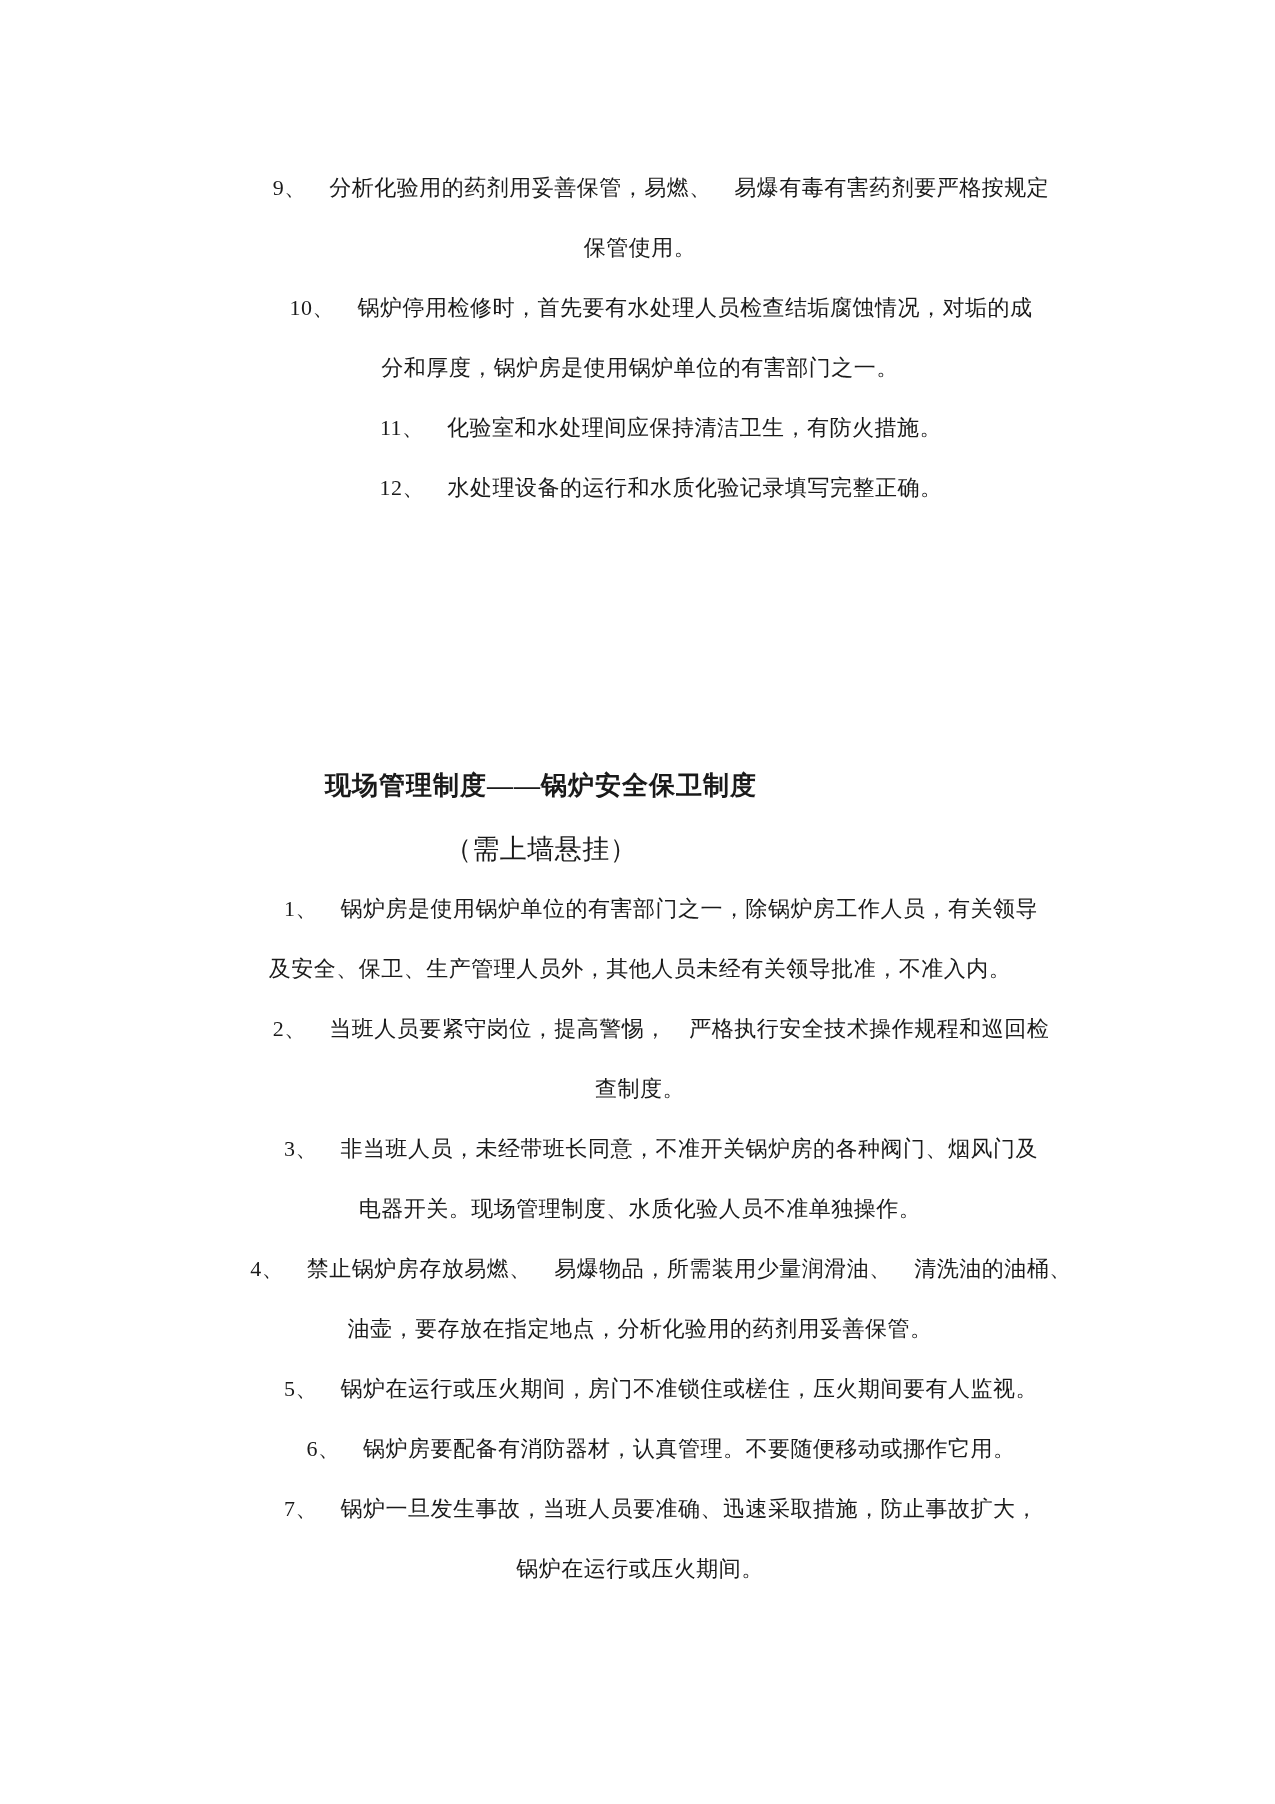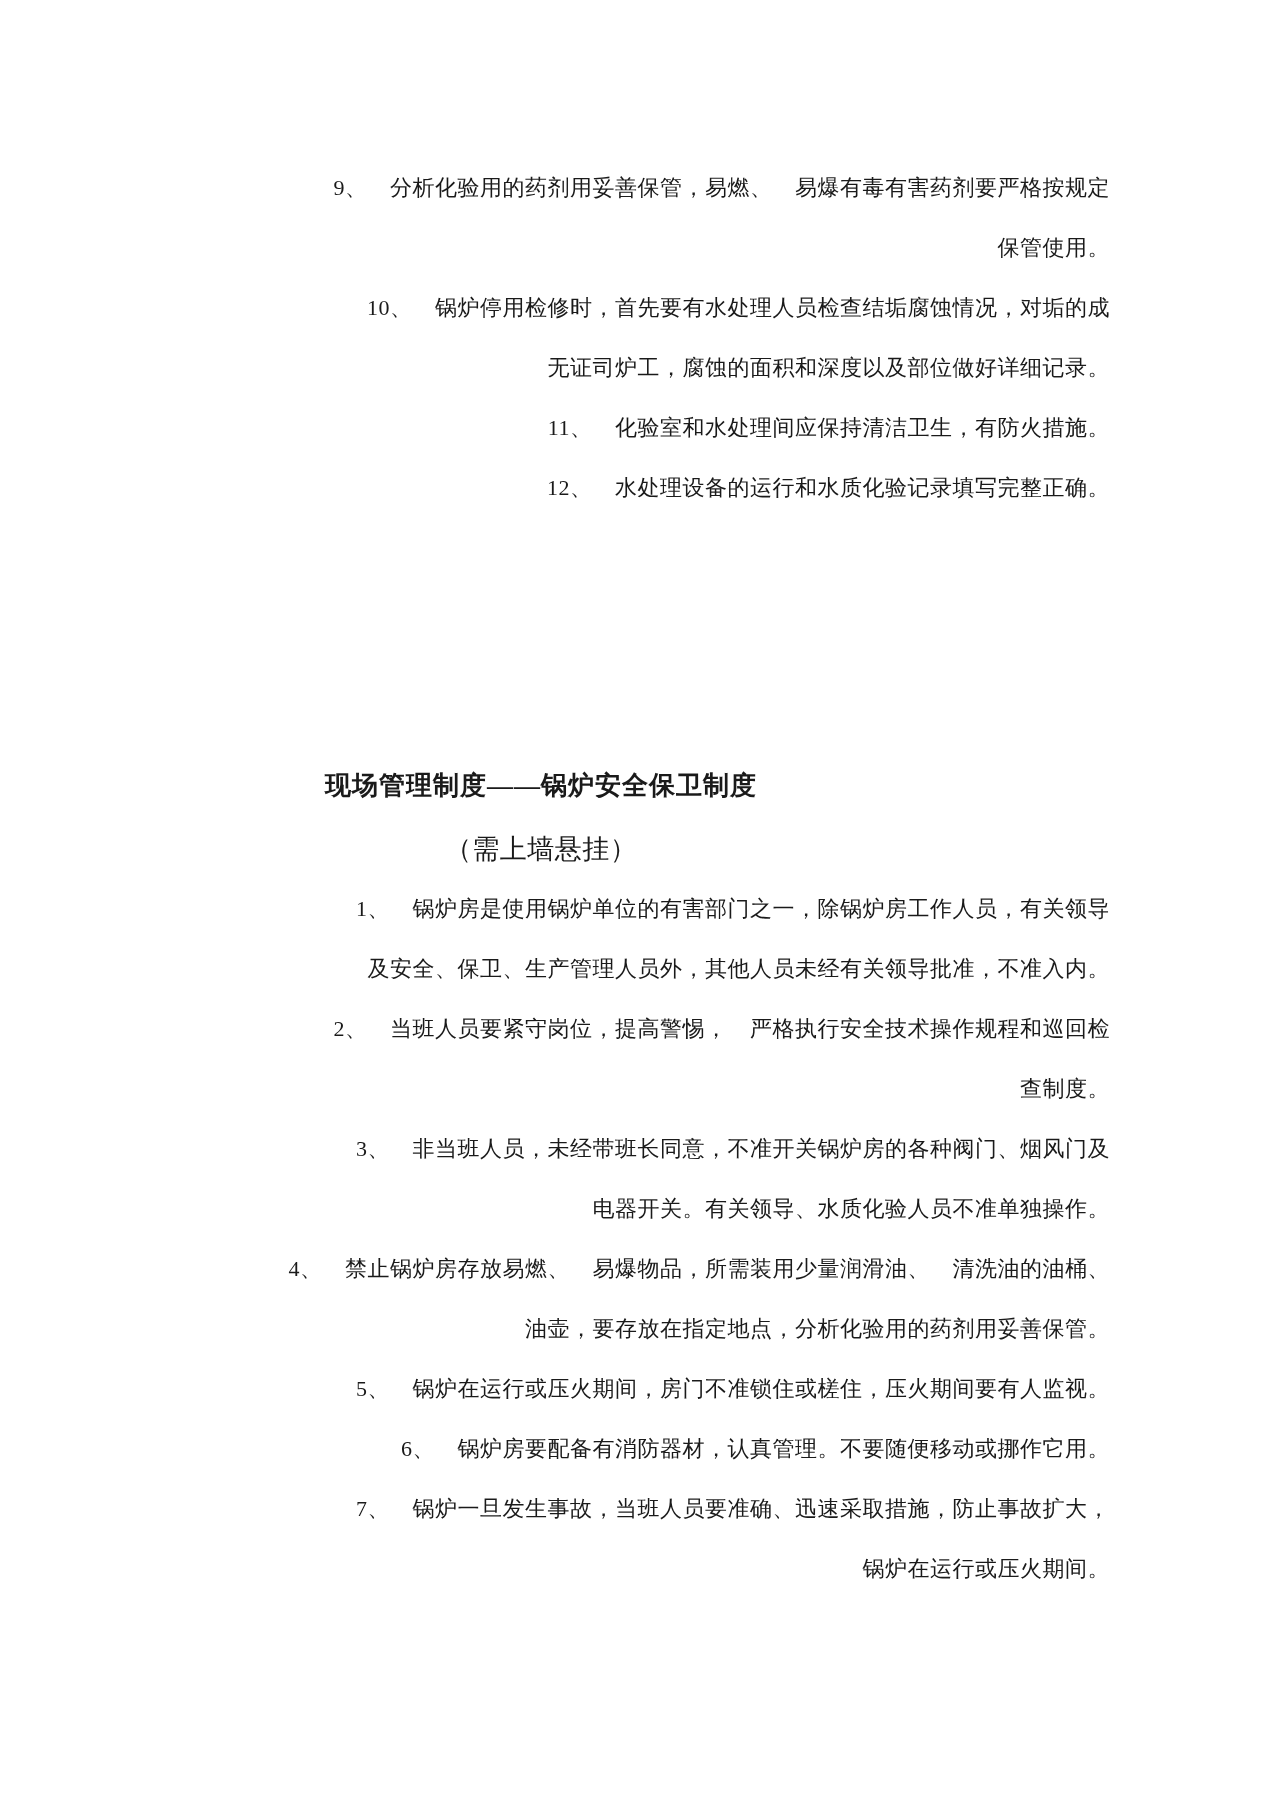--- a/index.html
+++ b/index.html
@@ -20,21 +20,21 @@
     padding: 158px 165px 0 170px;
   }
   .para {
     margin: 0;
   }
   .line {
     font-size: 22px;
     line-height: 60px;
     letter-spacing: 0.5px;
     white-space: pre;
-    text-align: right;
+    text-align: center;
   }
   .line.indent {
     padding-left: 42px;
   }
   .heading-block {
     margin-top: 235px;
     width: 742px;
     text-align: center;
   }
   .doc-title {
@@ -56,21 +56,21 @@
 <div class="page">
   <div class="content">
 
     <div id="sec-top" class="section">
         <div class="para">
           <div class="line indent">9、　分析化验用的药剂用妥善保管，易燃、　易爆有毒有害药剂要严格按规定</div>
           <div class="line">保管使用。</div>
         </div>
         <div class="para">
           <div class="line indent">10、　锅炉停用检修时，首先要有水处理人员检查结垢腐蚀情况，对垢的成</div>
-          <div class="line">无证司炉工，腐蚀的面积和深度以及部位做好详细记录。</div>
+          <div class="line">分和厚度，锅炉房是使用锅炉单位的有害部门之一。</div>
         </div>
         <div class="para">
           <div class="line indent">11、　化验室和水处理间应保持清洁卫生，有防火措施。</div>
         </div>
         <div class="para">
           <div class="line indent">12、　水处理设备的运行和水质化验记录填写完整正确。</div>
         </div>
       </div>
 
     <div class="heading-block">
@@ -82,21 +82,21 @@
         <div class="para">
           <div class="line indent">1、　锅炉房是使用锅炉单位的有害部门之一，除锅炉房工作人员，有关领导</div>
           <div class="line">及安全、保卫、生产管理人员外，其他人员未经有关领导批准，不准入内。</div>
         </div>
         <div class="para">
           <div class="line indent">2、　当班人员要紧守岗位，提高警惕，　严格执行安全技术操作规程和巡回检</div>
           <div class="line">查制度。</div>
         </div>
         <div class="para">
           <div class="line indent">3、　非当班人员，未经带班长同意，不准开关锅炉房的各种阀门、烟风门及</div>
-          <div class="line">电器开关。有关领导、水质化验人员不准单独操作。</div>
+          <div class="line">电器开关。现场管理制度、水质化验人员不准单独操作。</div>
         </div>
         <div class="para">
           <div class="line indent">4、　禁止锅炉房存放易燃、　易爆物品，所需装用少量润滑油、　清洗油的油桶、</div>
           <div class="line">油壶，要存放在指定地点，分析化验用的药剂用妥善保管。</div>
         </div>
         <div class="para">
           <div class="line indent">5、　锅炉在运行或压火期间，房门不准锁住或槎住，压火期间要有人监视。</div>
         </div>
         <div class="para">
           <div class="line indent">6、　锅炉房要配备有消防器材，认真管理。不要随便移动或挪作它用。</div>

